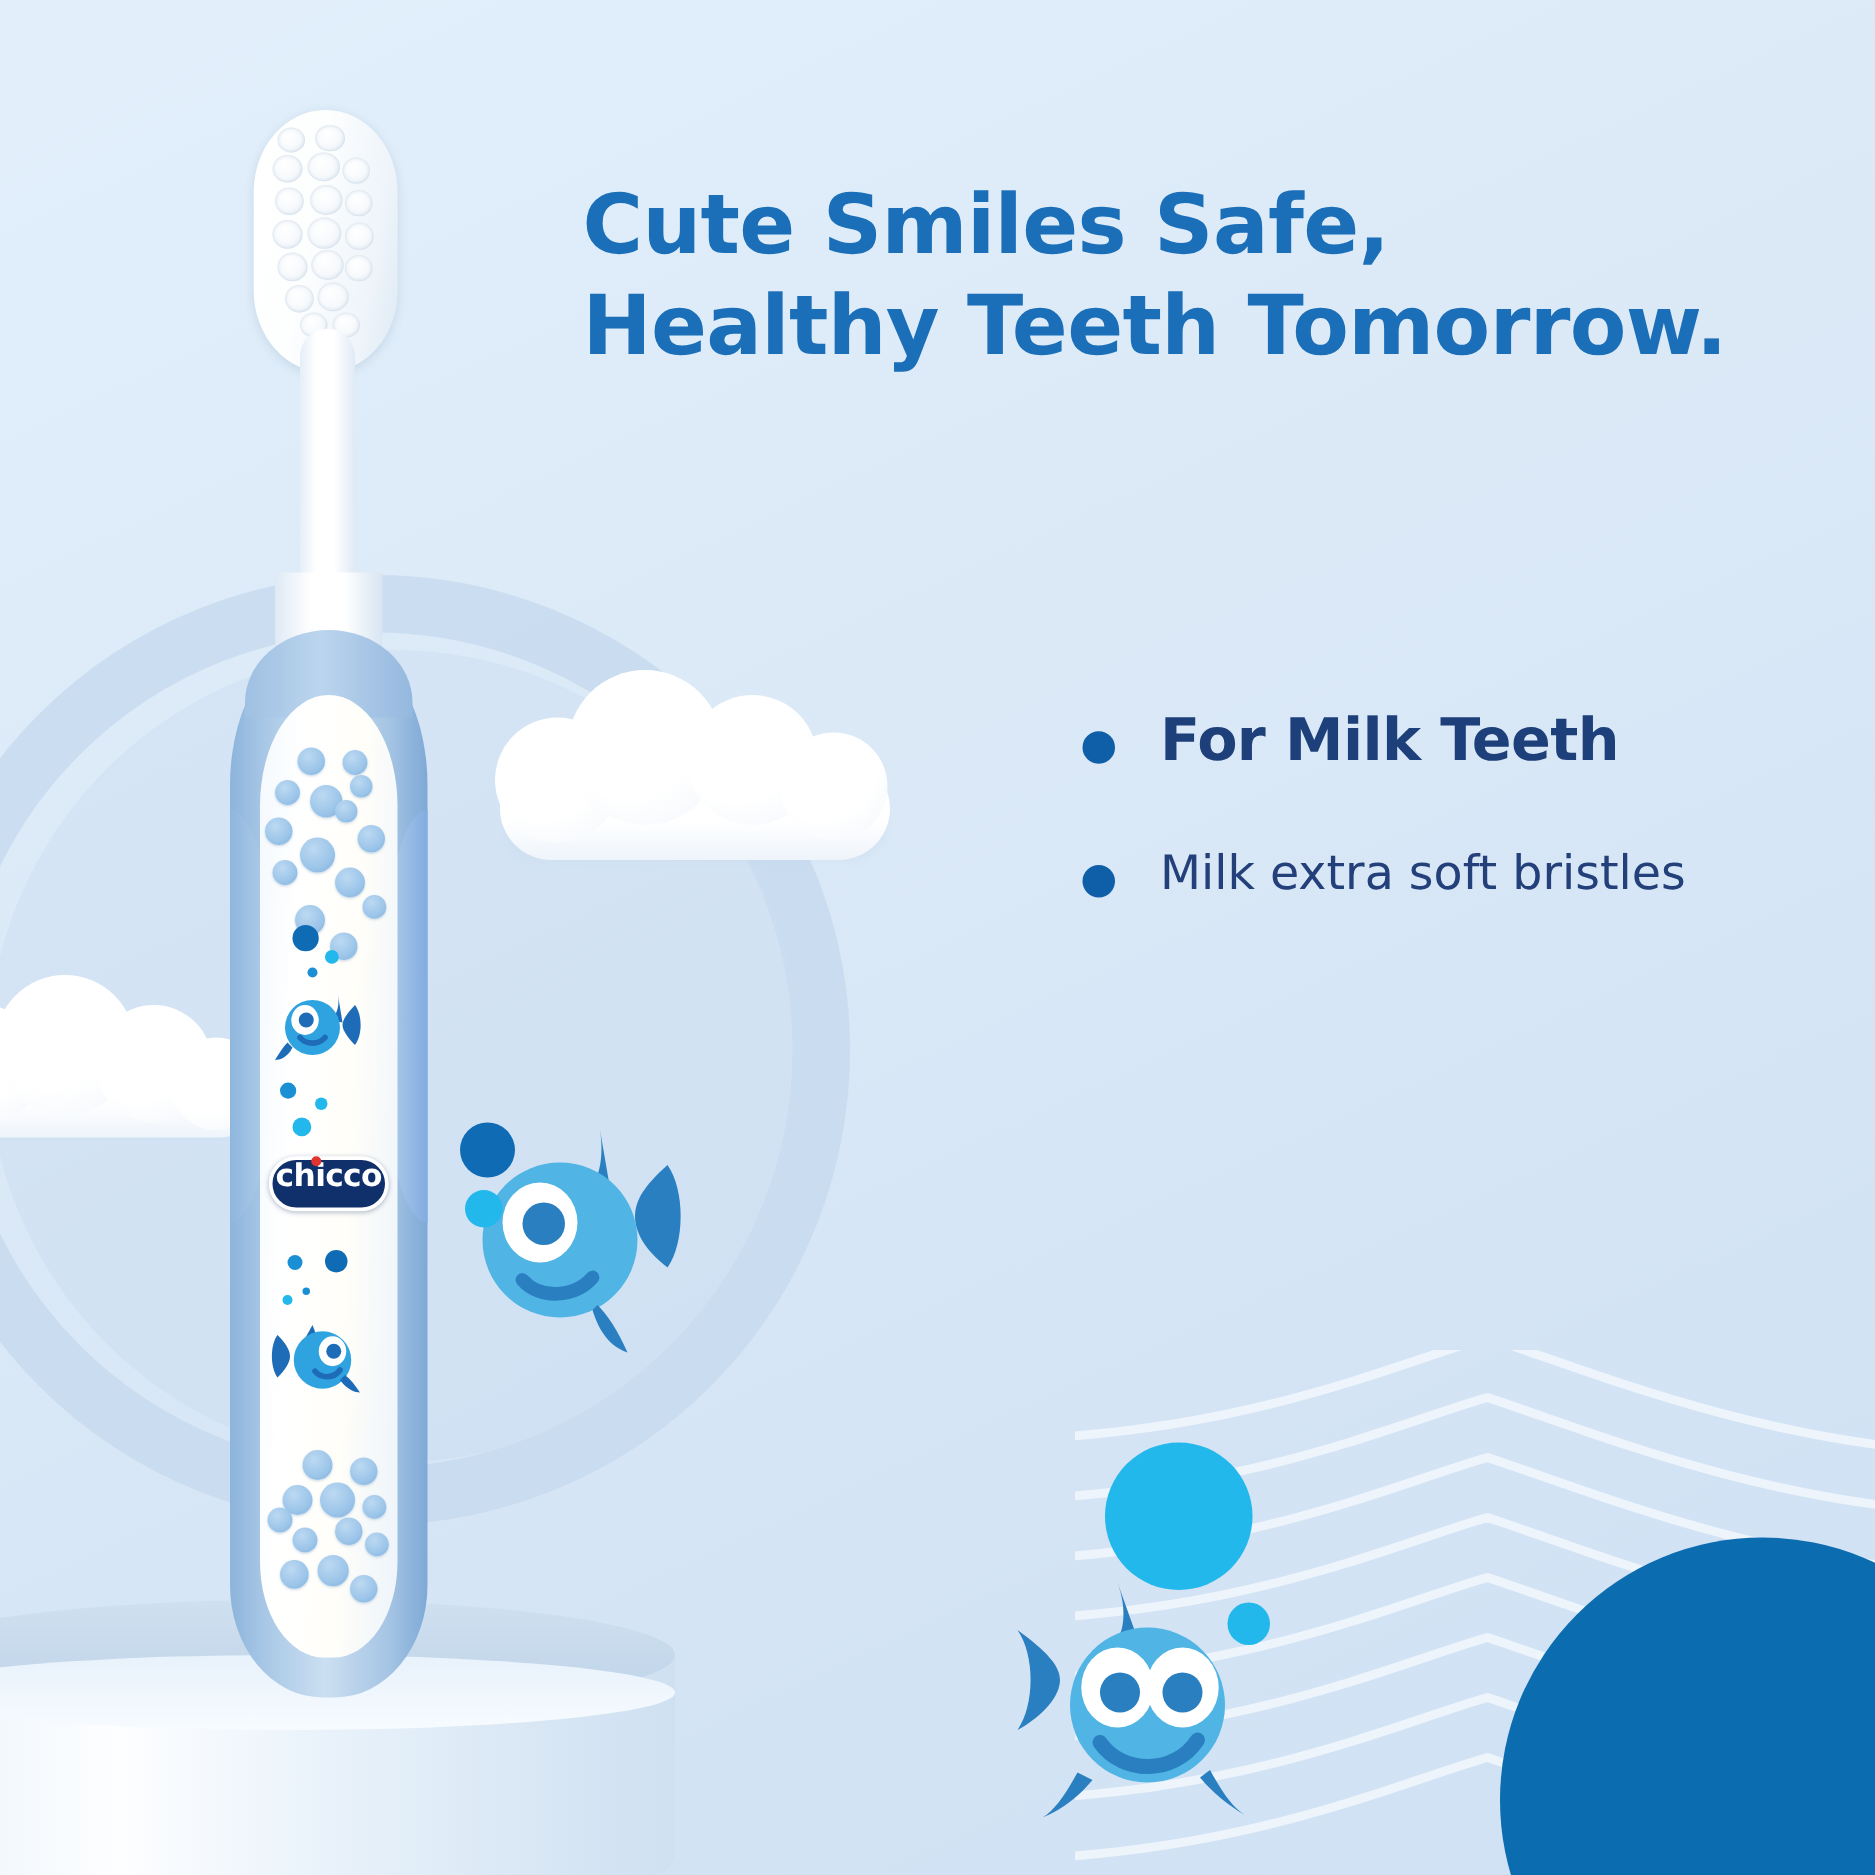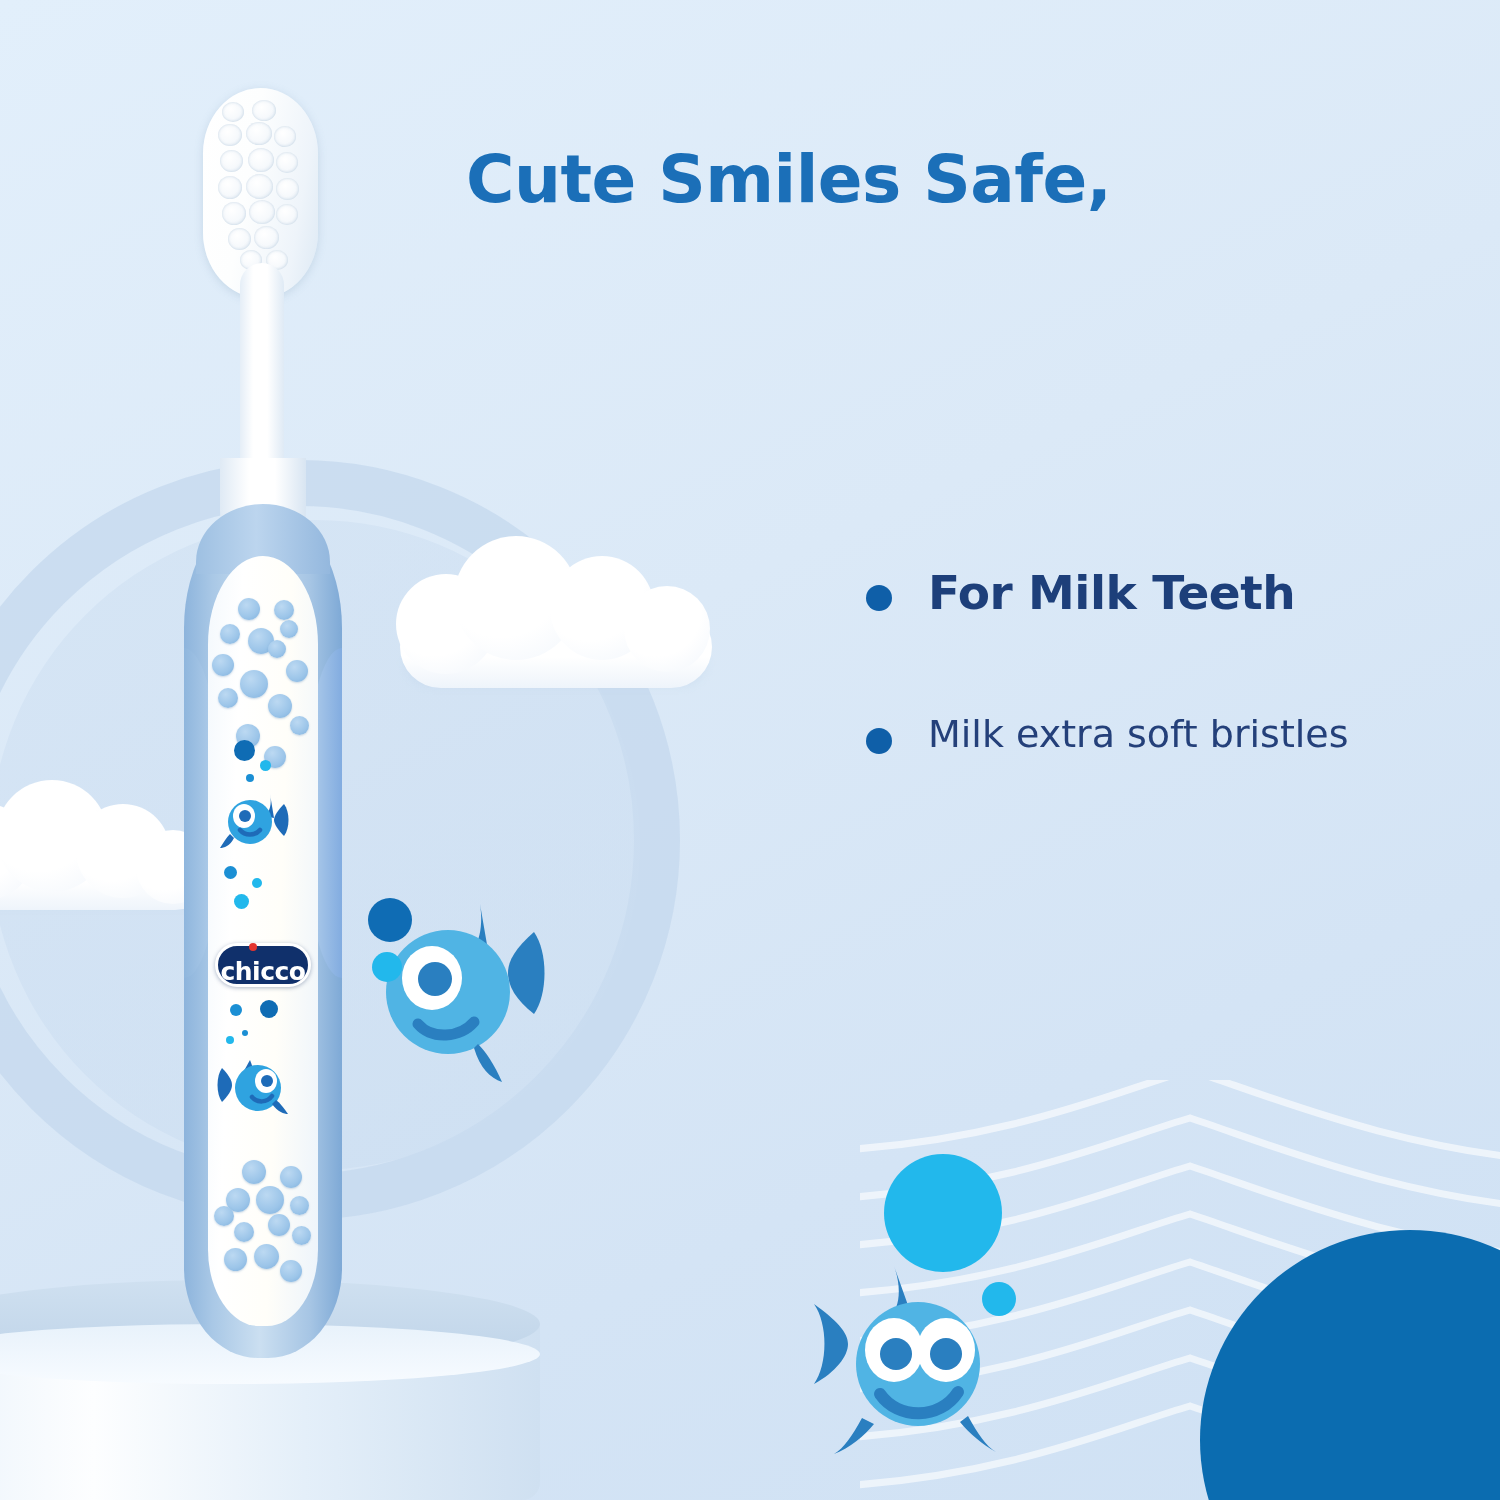--- a/index.html
+++ b/index.html
@@ -128,26 +128,26 @@
   .grip-waist-r { left:138px; background:linear-gradient(90deg,#b6d1ec,#82ace0); border-radius:40px 0 0 40px/160px 0 0 160px; }
 
   .dot-pad { position:absolute; }
   .pad-dot {
     position:absolute; border-radius:50%;
     background:radial-gradient(circle at 38% 32%,#bcd9f2 0%,#9cc5e9 60%,#7fb0dd 100%);
     box-shadow:0 1px 2px rgba(110,150,190,.35);
   }
 
   .logo-badge {
-    position:absolute; left:47px; top:855px; width:96px; height:44px;
+    position:absolute; left:47px; top:837px; width:96px; height:44px;
     border-radius:22px;
     background:#10306b;
     border:3px solid #ffffff;
     box-shadow:0 1px 4px rgba(20,50,100,.35);
-    display:flex; align-items:flex-end; justify-content:center;
+    display:flex; align-items:flex-start; justify-content:center;
   }
   .logo-badge .word {
     color:#ffffff;
     font-family:"DejaVu Sans", sans-serif;
     font-weight:bold;
     font-size:25px;
     letter-spacing:-.5px;
     line-height:1;
     position:relative;
   }
@@ -168,21 +168,21 @@
     color:#1b6fb8;
     font-family:"DejaVu Sans", sans-serif;
     font-weight:bold;
     font-size:66px;
     line-height:1.22;
     letter-spacing:-.5px;
   }
   .headline .line { display:block; white-space:nowrap; }
 
   .features { position:absolute; left:866px; top:565px; width:600px; }
-  .feature { position:relative; padding-left:62px; margin-bottom:88px; }
+  .feature { position:relative; padding-left:62px; margin-bottom:52px; }
   .feature:last-child { margin-bottom:0; }
   .bullet {
     position:absolute; left:0; top:20px;
     width:26px; height:26px; border-radius:50%;
     background:#0f5fa8;
   }
   .feature-title {
     color:#1d3f7a;
     font-family:"DejaVu Sans", sans-serif;
     font-weight:bold;
@@ -383,20 +383,21 @@
       <circle cx="90" cy="96" r="16" fill="#2a7fc0"></circle>
       <circle cx="140" cy="96" r="16" fill="#2a7fc0"></circle>
       <path d="M74,136 C92,162 134,162 152,134" stroke="#2a7fc0" stroke-width="12" fill="none" stroke-linecap="round"></path>
     </svg>
   </div>
   <div class="deco-bubble" style="left:884px; top:1154px; width:118px; height:118px; background:#22b8ec;"></div>
   <div class="deco-bubble" style="left:982px; top:1282px; width:34px; height:34px; background:#22b8ec;"></div>
 
   <div class="headline">
     <span class="line">Cute Smiles Safe,</span>
+    <span class="line">Healthy Teeth Tomorrow.</span>
   </div>
 
   <div class="features">
     <div class="feature">
       <span class="bullet"></span>
       <div class="feature-title">For Milk Teeth</div>
     </div>
     <div class="feature">
       <span class="bullet"></span>
       <div class="feature-desc">Milk extra soft bristles</div>

